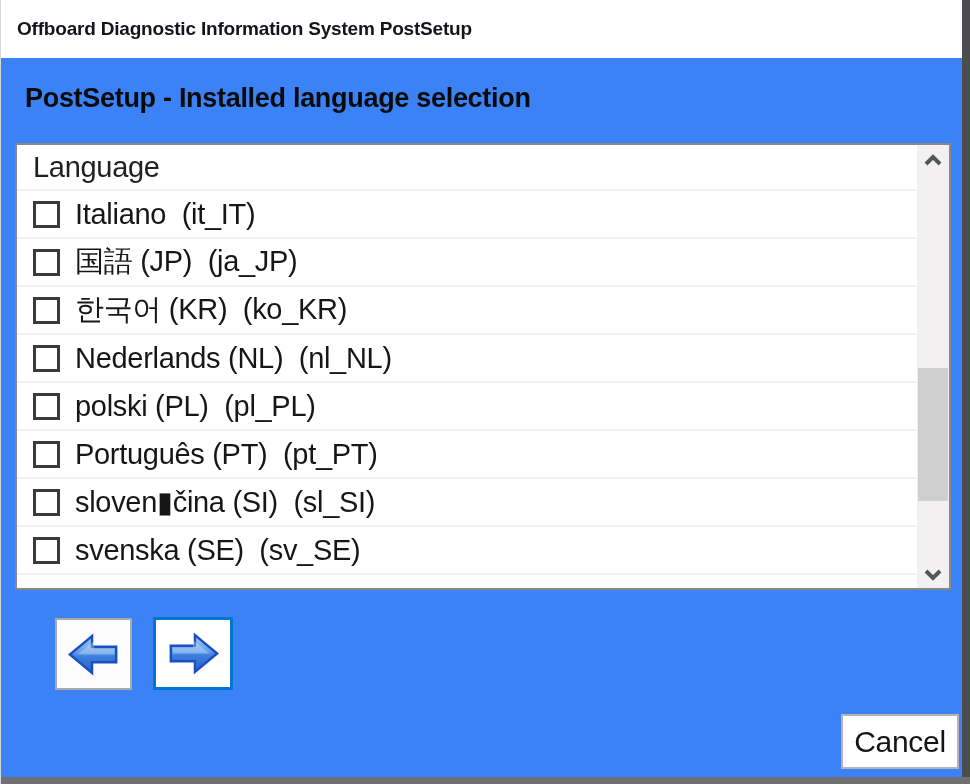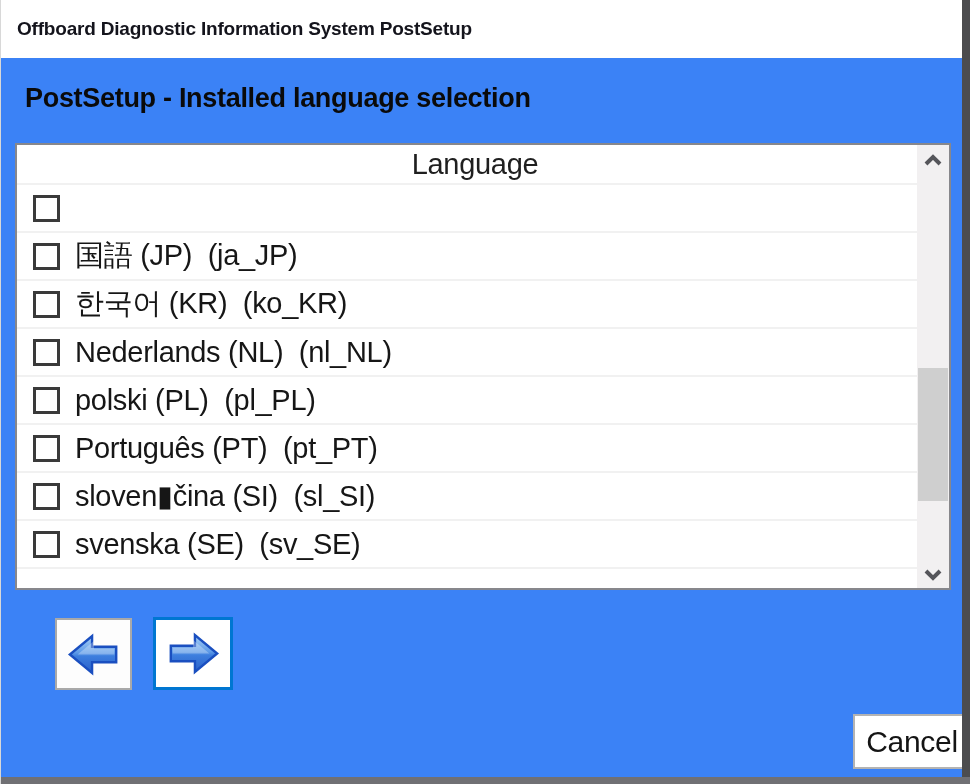--- a/index.html
+++ b/index.html
@@ -50,21 +50,21 @@
     overflow:hidden;
   }
   .row{
     height:48px;
     display:flex;align-items:center;
     padding-left:16px;
     border-bottom:2px solid #f1f1f1;
     box-sizing:border-box;
     background:#ffffff;
   }
-  .header-row{height:40px;border-bottom:2px solid #f1f1f1;justify-content:center;}
+  .header-row{height:46px;border-bottom:2px solid #f1f1f1;}
   .header-row span{
     font-size:29px;color:#1f1f1f;letter-spacing:-0.3px;
   }
   .cb{
     width:27px;height:27px;flex:0 0 27px;
     border:3px solid #3a3a3a;
     box-sizing:border-box;
     background:#ffffff;
     margin-right:15px;
   }
@@ -101,21 +101,20 @@
     background:#ffffff;
   }
 
   .cancel-btn{
     position:absolute;left:840px;top:714px;width:118px;height:55px;
     background:#ffffff;
     border:2px solid #b3b3b3;
     font-family:"Liberation Sans", sans-serif;
     font-size:30px;color:#141414;letter-spacing:-0.3px;
     cursor:pointer;
-    margin-left:12px;
   }
 </style>
 </head>
 <body>
 
 <div class="window">
 
   <div class="titlebar">
     <span>Offboard Diagnostic Information System PostSetup</span>
   </div>
@@ -123,20 +122,21 @@
   <h1 class="heading">PostSetup - Installed language selection</h1>
 
   <div class="listbox">
     <div class="rows">
       <div class="row header-row">
         <span>Language</span>
       </div>
 
     <div class="row">
     <span class="cb"></span>
+    <span class="lbl">Italiano  (it_IT)</span>
   </div>
         <div class="row">
     <span class="cb"></span>
     <span class="lbl">国語 (JP)  (ja_JP)</span>
   </div>
         <div class="row">
     <span class="cb"></span>
     <span class="lbl">한국어 (KR)  (ko_KR)</span>
   </div>
         <div class="row">

